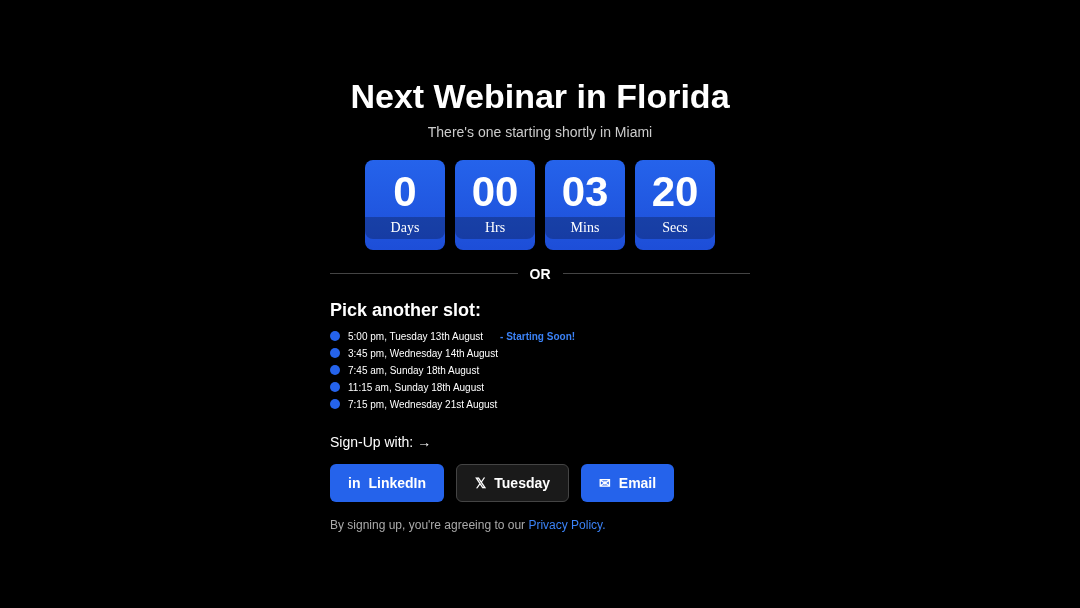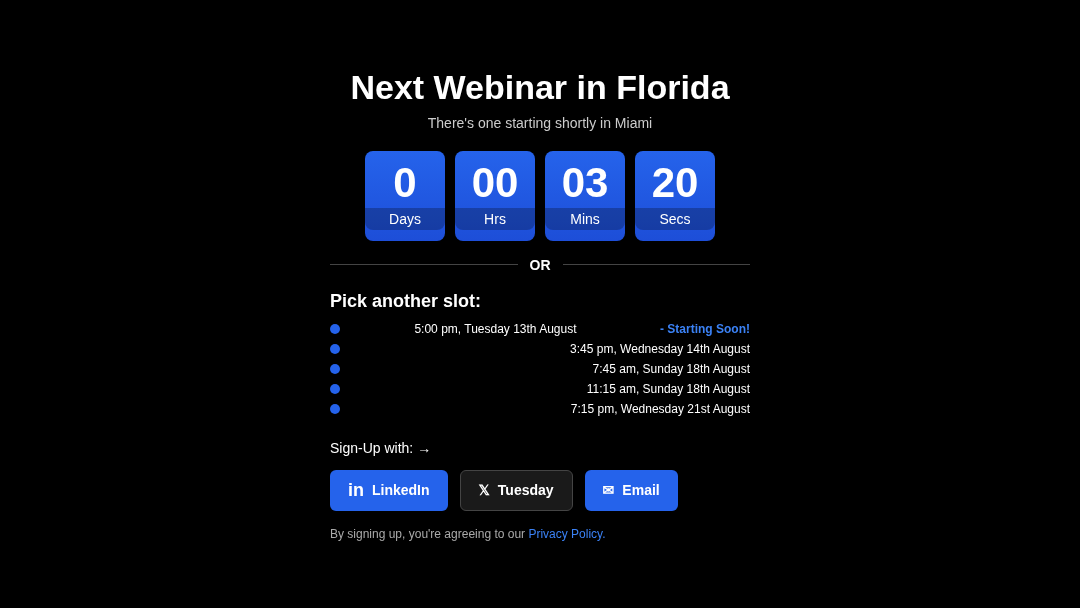--- a/index.html
+++ b/index.html
@@ -69,20 +69,21 @@
     }
 
     .countdown-label {
       font-size: 14px;
       color: #ffffff;
       background-color: rgba(0,0,0,0.25);
       width: 100%;
       text-align: center;
       padding: 3px 0;
       border-radius: 0 0 8px 8px;
+      font-family: Liberation Serif, serif;
     }
 
     .or-divider {
       display: flex;
       align-items: center;
       width: 100%;
       margin-bottom: 18px;
       align-self: center;
     }
 
@@ -108,25 +109,24 @@
 
     .slot-list {
       list-style: none;
       margin-bottom: 18px;
       width: 100%;
     }
 
     .slot-item {
       display: flex;
       align-items: center;
-      font-size: 12px;
+      font-size: 10px;
       color: #ffffff;
       margin-bottom: 6px;
       gap: 8px;
-      justify-content: space-between;
     }
 
     .slot-dot {
       width: 10px;
       height: 10px;
       border-radius: 50%;
       background-color: #2563eb;
       flex-shrink: 0;
     }
 
@@ -256,21 +256,21 @@
     <li class="slot-item">
       <span class="slot-dot"></span>
       <span>7:15 pm, Wednesday 21st August</span>
     </li>
   </ul>
 
   <p class="signup-label">Sign-Up with: →</p>
 
   <div class="social-buttons">
     <button class="btn-linkedin">
-      <span style="font-weight:bold;font-size:18px;">in</span>
+      <span style="font-weight:bold;font-size:14px;">in</span>
       <span>LinkedIn</span>
     </button>
     <button class="btn-twitter">
       <span style="font-weight:bold;font-size:14px;">𝕏</span>
       <span>Tuesday</span>
     </button>
     <button class="btn-email">
       <span>✉</span>
       <span>Email</span>
     </button>

